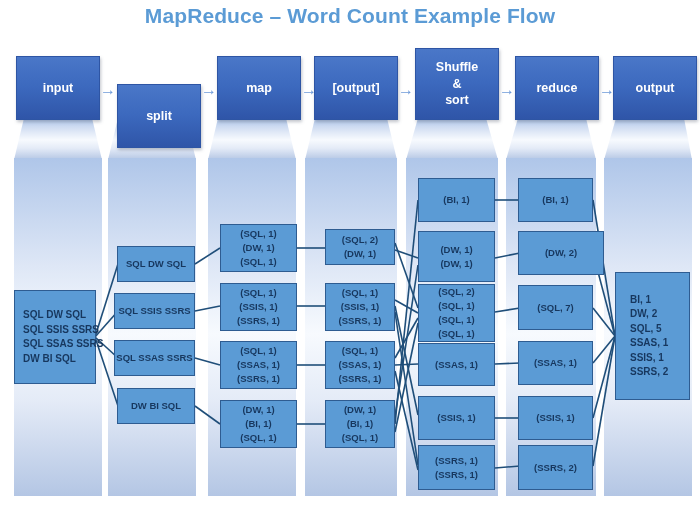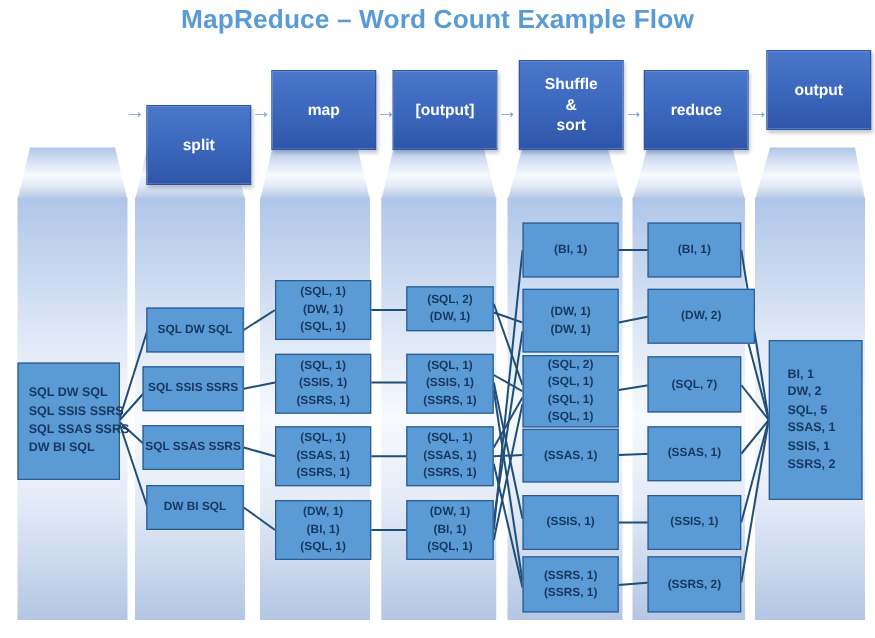--- a/index.html
+++ b/index.html
@@ -178,40 +178,41 @@
       <line x1="593" y1="253" x2="615" y2="336"></line>
       <line x1="593" y1="308" x2="615" y2="336"></line>
       <line x1="593" y1="363" x2="615" y2="336"></line>
       <line x1="593" y1="418" x2="615" y2="336"></line>
       <line x1="593" y1="466" x2="615" y2="336"></line>
     </g>
   </svg>
 
   <div id="title">MapReduce – Word Count Example Flow</div>
 
+  <div class="stage-head" style="left:16px;  top:56px; width:84px;  height:64px;">input</div>
   <div class="stage-arrow" style="left:100px; top:82px;">→</div>
 
   <div class="stage-head" style="left:117px; top:56px; width:84px;  height:64px;margin-top:28px;">split</div>
   <div class="stage-arrow" style="left:201px; top:82px;">→</div>
 
   <div class="stage-head" style="left:217px; top:56px; width:84px;  height:64px;">map</div>
   <div class="stage-arrow" style="left:301px; top:82px;">→</div>
 
   <div class="stage-head" style="left:314px; top:56px; width:84px;  height:64px;">[output]</div>
   <div class="stage-arrow" style="left:398px; top:82px;">→</div>
 
   <div class="stage-head" style="left:415px; top:48px; width:84px;  height:72px; white-space:pre-line;">Shuffle
 &amp;
 sort</div>
   <div class="stage-arrow" style="left:499px; top:82px;">→</div>
 
   <div class="stage-head" style="left:515px; top:56px; width:84px;  height:64px;">reduce</div>
   <div class="stage-arrow" style="left:599px; top:82px;">→</div>
 
-  <div class="stage-head" style="left:613px; top:40px; width:84px;  height:64px;">output</div>
+  <div class="stage-head" style="left:613px; top:56px; width:84px;  height:64px;">output</div>
 
   <div class="dbox left-align" style="left:14px; top:290px; width:82px; height:94px; font-size:10px;">
       <span class="ln">SQL DW SQL</span>
       <span class="ln">SQL SSIS SSRS</span>
       <span class="ln">SQL SSAS SSRS</span>
       <span class="ln">DW BI SQL</span>
     </div>
 
   <div class="dbox" style="left:117px; top:246px; width:78px; height:36px;">
       <span class="ln">SQL DW SQL</span>

